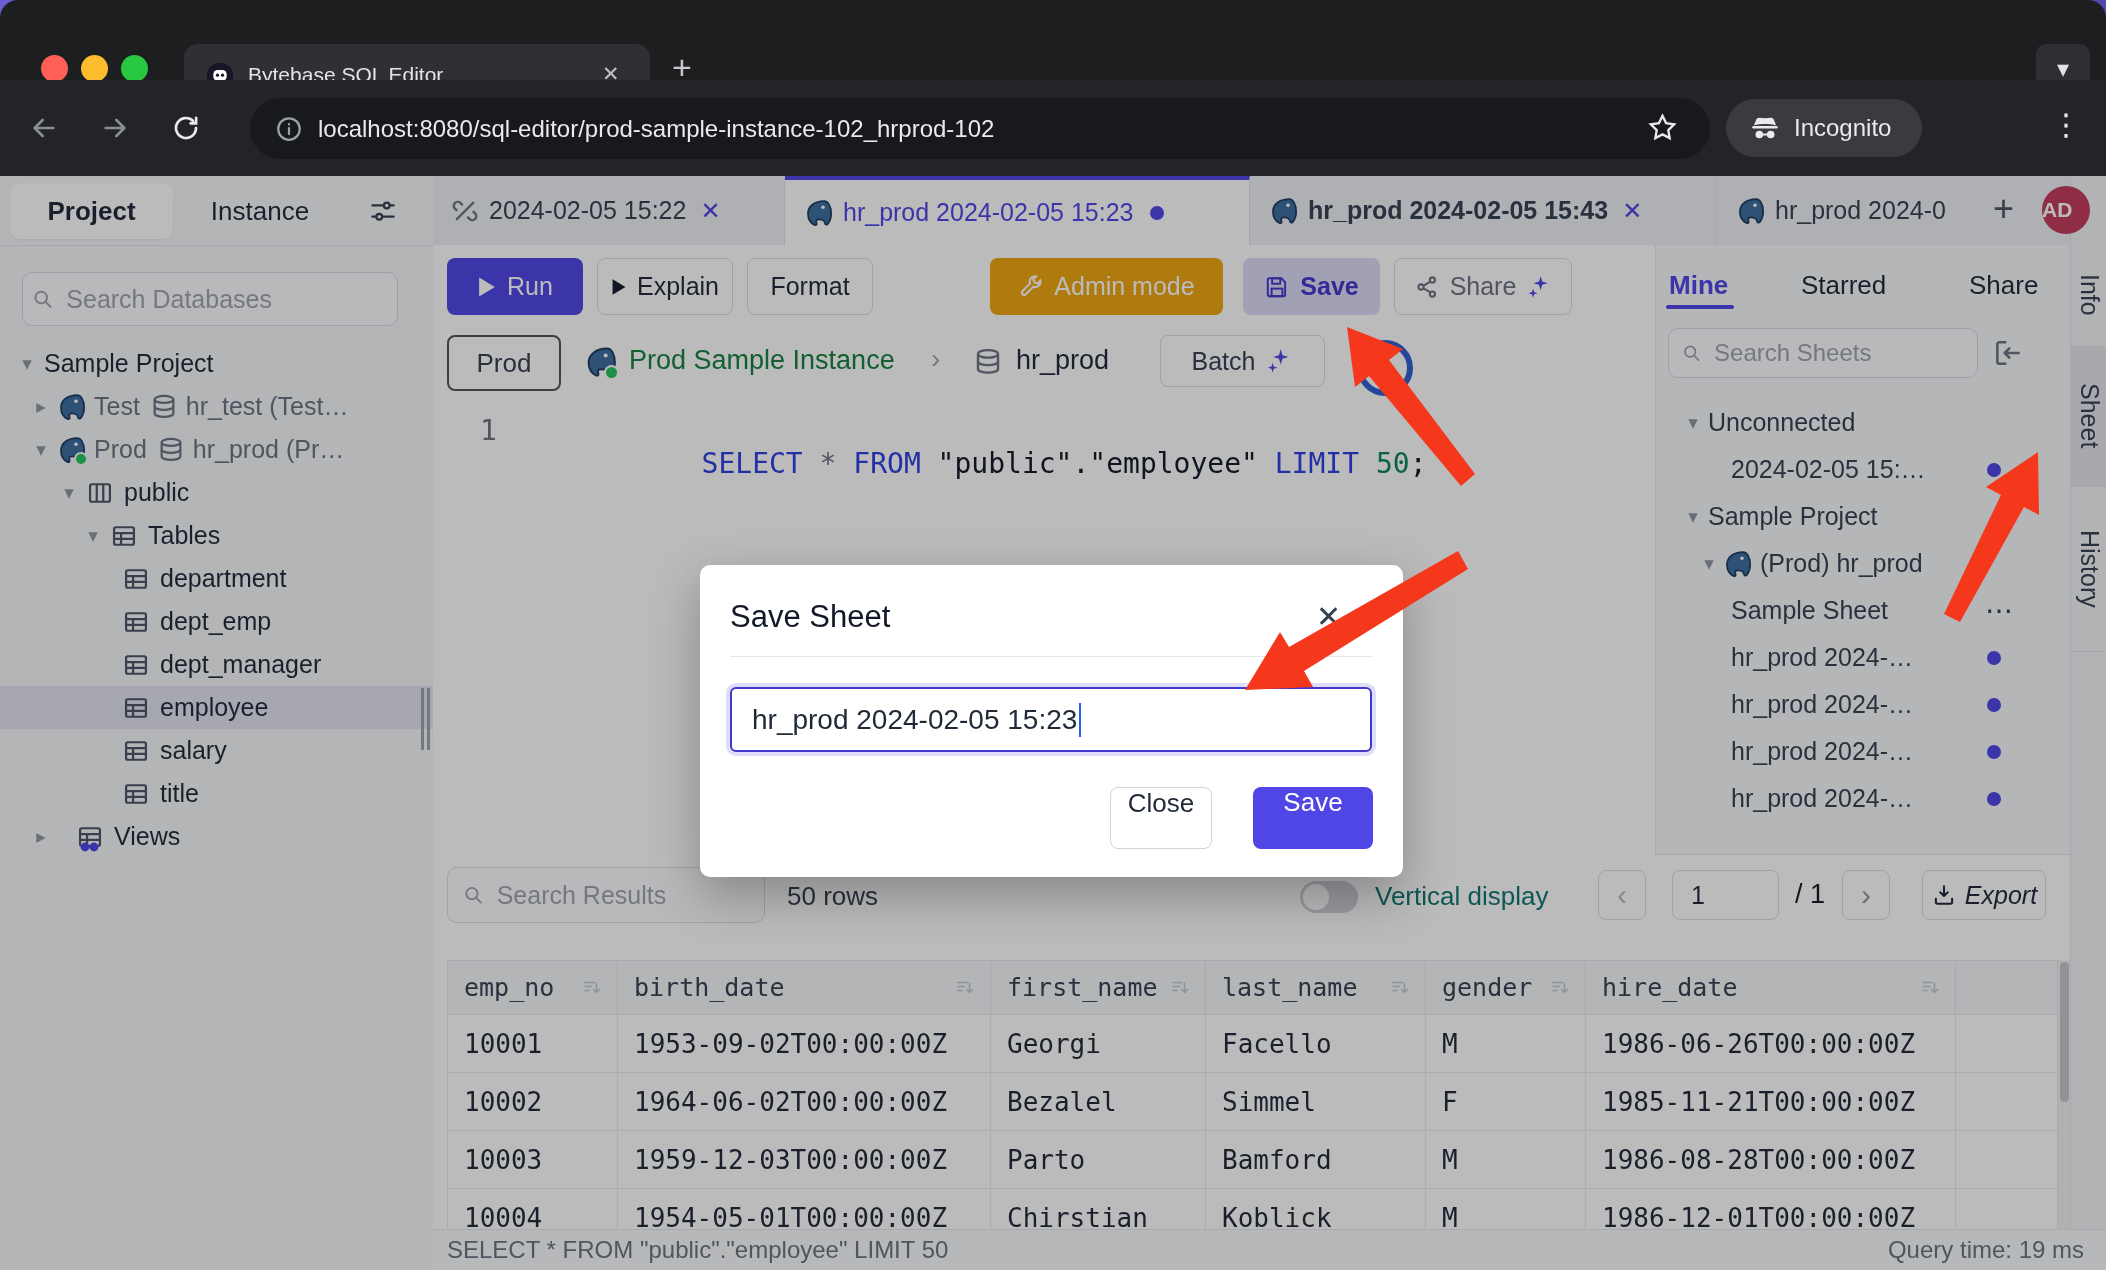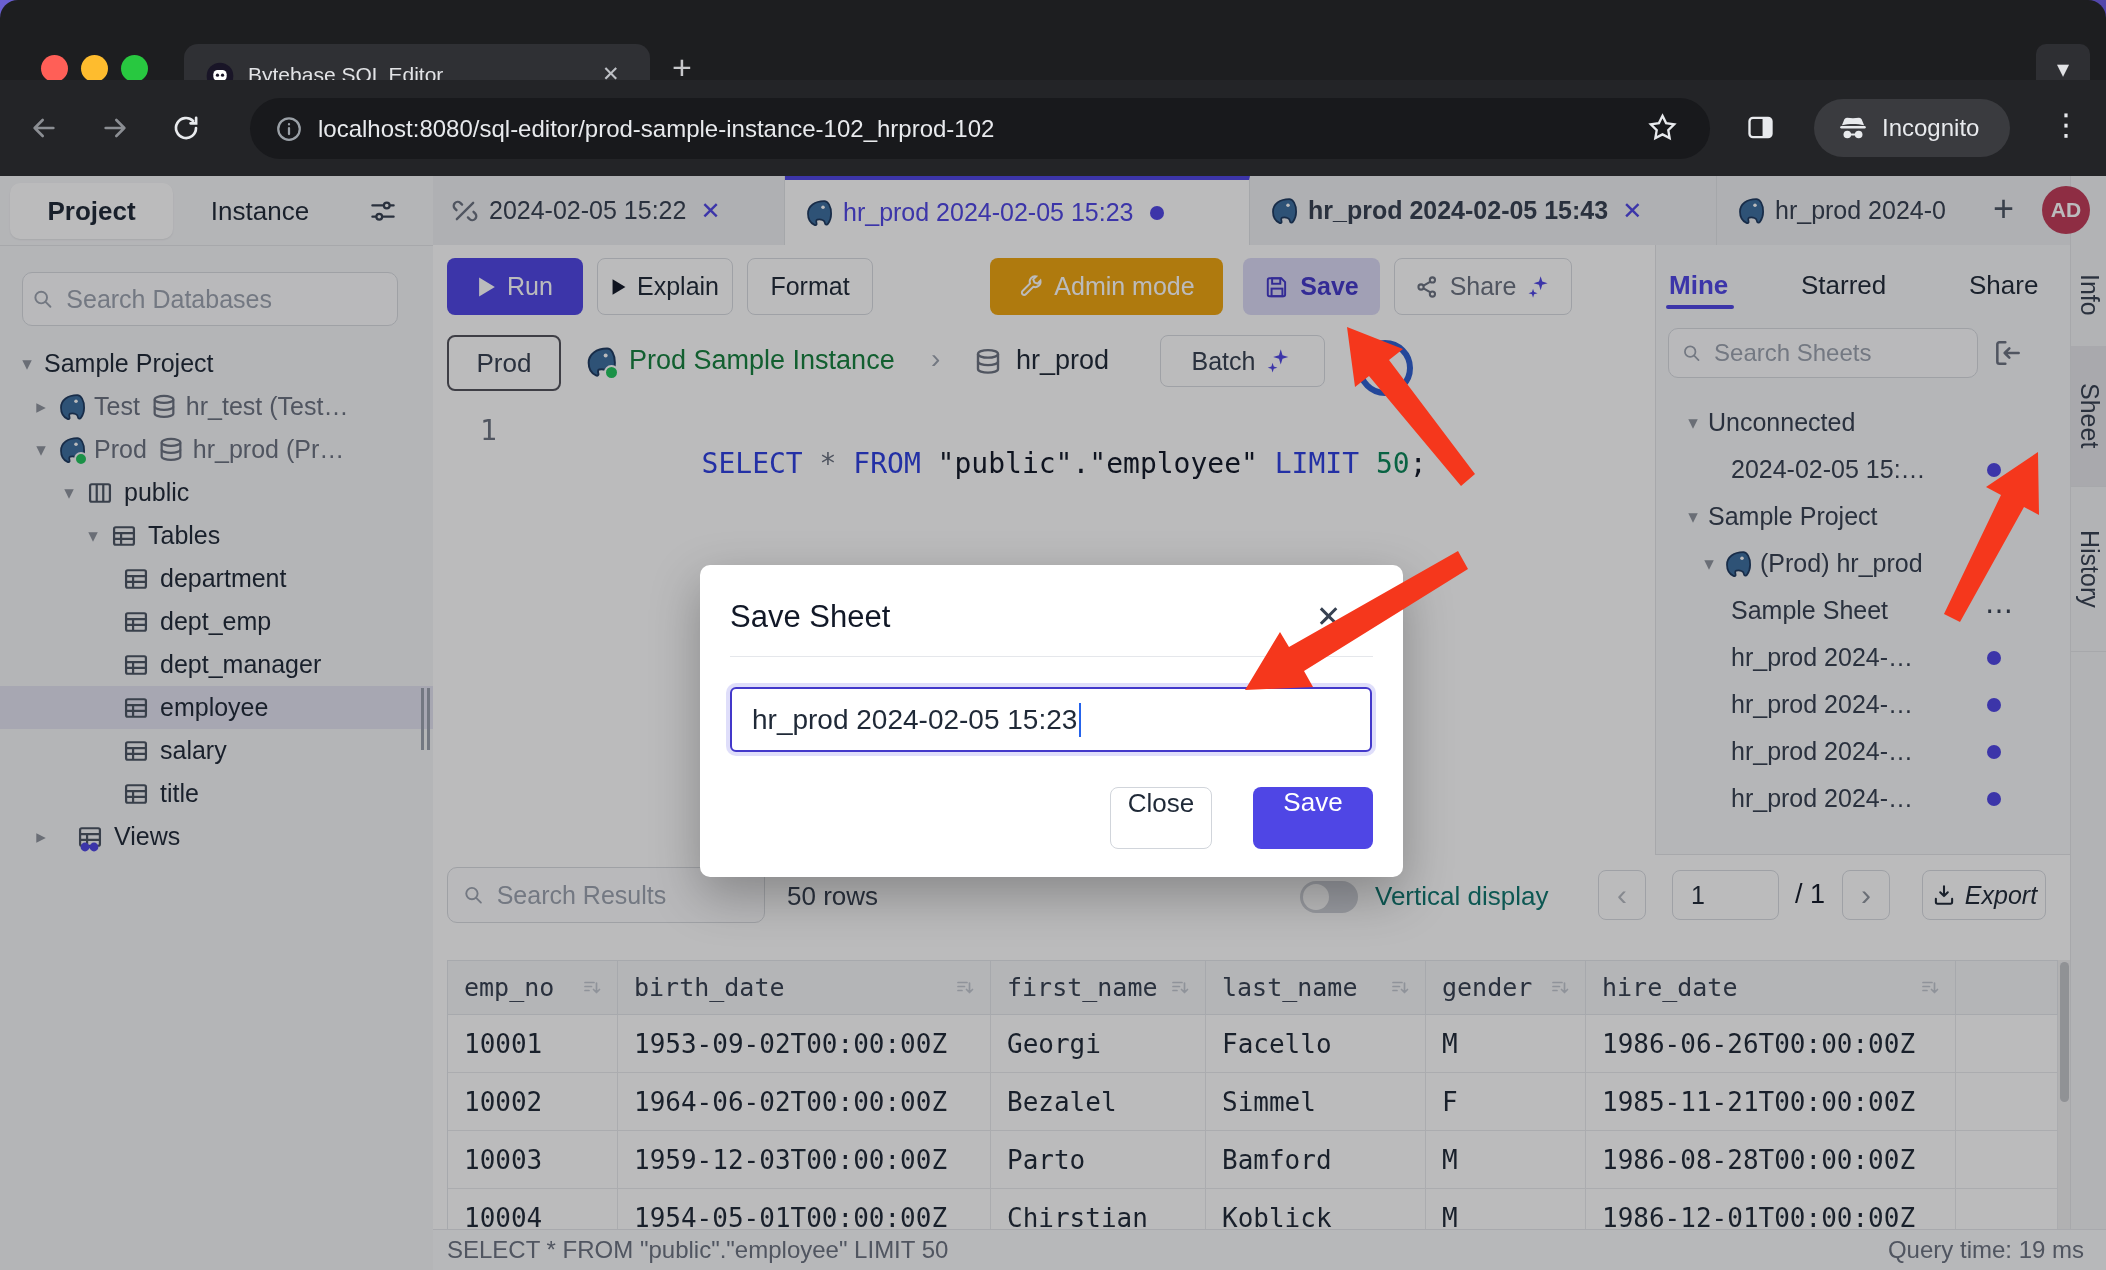--- a/index.html
+++ b/index.html
@@ -159,21 +159,21 @@
         <svg width="33" height="33" viewBox="0 0 24 24">
             <path d="M12 3.5l2.6 5.3 5.9.9-4.3 4.2 1 5.8-5.2-2.7-5.2 2.7 1-5.8L3.5 9.7l5.9-.9z" fill="none" stroke="#e8eaed" stroke-width="1.7"></path>
           </svg>
       </span>
       <span class="r" style="left:1744px;top:31px;">
         <svg width="33" height="33" viewBox="0 0 24 24">
             <rect x="4" y="5" width="16" height="14" rx="2.5" fill="none" stroke="#e8eaed" stroke-width="1.7"></rect>
             <path d="M13.5 5H18a2 2 0 0 1 2 2v10a2 2 0 0 1-2 2h-4.5z" fill="#e8eaed"></path>
           </svg>
       </span>
-      <div class="r f" style="left:1814px;top:19px;width:196px;height:58px;background:#3a3b3f;border-radius:29px;gap:12px;padding:0 22px;box-sizing:border-box;">
+      <div class="r f" style="left:1726px;top:19px;width:196px;height:58px;background:#3a3b3f;border-radius:29px;gap:12px;padding:0 22px;box-sizing:border-box;">
         <span>
           <svg width="34" height="34" viewBox="0 0 24 24" fill="#e8eaed">
               <path d="M4.2 10c2.4-.55 5.1-.85 7.8-.85s5.4.3 7.8.85l-1.7-4.1a2 2 0 0 0-2-1.2L12 5.1l-4.1-.4a2 2 0 0 0-2 1.2z"></path>
               <rect x="3" y="10.6" width="18" height="1.7" rx=".85"></rect>
               <circle cx="8" cy="16.6" r="2.7"></circle>
               <circle cx="16" cy="16.6" r="2.7"></circle>
               <rect x="10.6" y="15.9" width="2.8" height="1.4"></rect>
             </svg>
         </span>
         <span style="font-size:24px;color:#e8eaed;">Incognito</span>
@@ -588,21 +588,21 @@
             <span>Info</span>
           </div>
         <div class="railtab" style="top:170px;height:140px;background:#e6e6ea;">
             <span>Sheet</span>
           </div>
         <div class="railtab" style="top:310px;height:165px;">
             <span>History</span>
           </div>
       </div>
 
-      <div class="r f" style="left:2042px;top:10px;width:48px;height:48px;border-radius:50%;background:#c13b58;justify-content:center;z-index:5;">
+      <div class="r f" style="left:2042px;top:10px;width:48px;height:48px;border-radius:50%;background:#c13b58;z-index:5;">
         <span style="color:#fff;font-size:21px;font-weight:700;">AD</span>
       </div>
 
       <div class="overlay"></div>
 
       <div class="modal" style="left:700px;top:389px;width:703px;height:312px;">
         <span class="r" style="left:30px;top:34px;font-size:31px;color:#111827;">Save Sheet</span>
         <span class="r" style="left:616px;top:34px;font-size:30px;color:#374151;">✕</span>
         <span class="r" style="left:30px;top:91px;width:643px;height:1px;background:#e5e7eb;"></span>
         <div class="r f" style="left:30px;top:122px;width:642px;height:65px;border:2px solid #4338ca;border-radius:6px;box-shadow:0 0 0 4px rgba(79,70,229,.18);box-sizing:border-box;padding:0 20px;background:#fff;">

